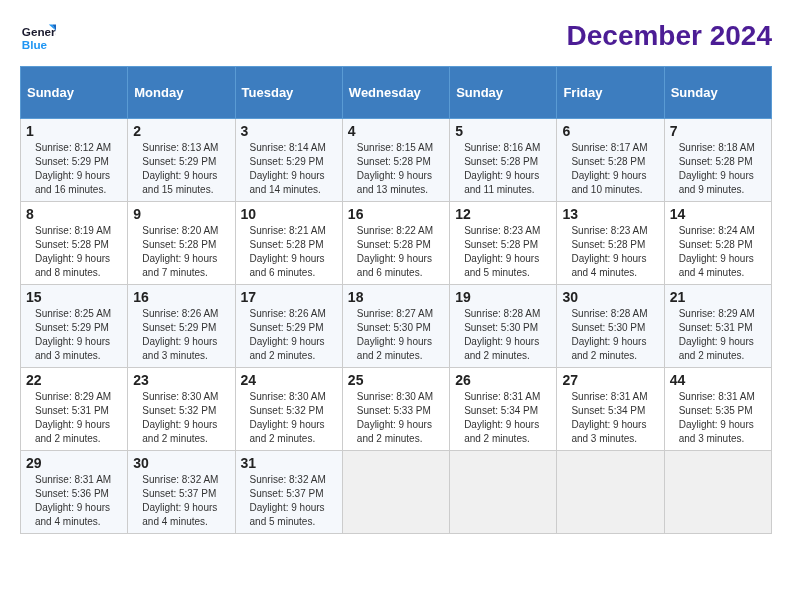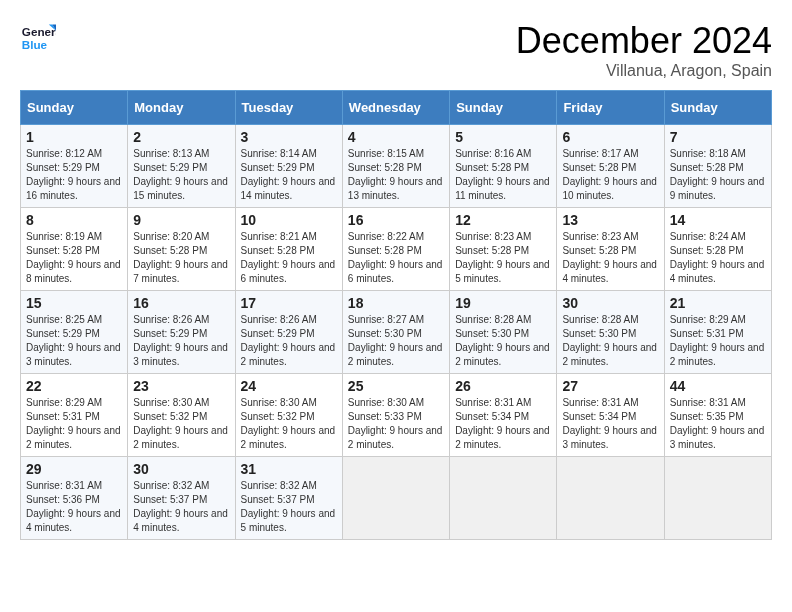--- a/index.html
+++ b/index.html
@@ -22,38 +22,38 @@
       gap: 4px;
     }
     .logo-icon {
       width: 36px;
       height: 36px;
     }
     .title-section {
       text-align: right;
     }
     .month-title {
-      font-size: 36px;
-      font-weight: normal;
-      color: #000000;
+      font-size: 28px;
+      font-weight: bold;
+      color: #4c1d95;
     }
     .subtitle {
       font-size: 16px;
       color: #555;
     }
     table {
       width: 100%;
       border-collapse: collapse;
       font-size: 11px;
     }
     thead tr th {
       background: #3d7dbf;
       color: #fff;
       text-align: left;
-      padding: 9px 6px;
+      padding: 18px 6px;
       font-size: 13px;
       font-weight: bold;
       border: 1px solid #5a9bd4;
     }
     tbody tr td {
       border: 1px solid #ccc;
       vertical-align: top;
       padding: 4px 5px;
       width: 107px;
       min-height: 80px;
@@ -69,40 +69,40 @@
       font-size: 14px;
       font-weight: bold;
       color: #222;
       display: block;
       margin-bottom: 2px;
     }
     .day-info {
       font-size: 10px;
       color: #333;
       line-height: 1.4;
+      margin-left: 9px;
     }
     .empty-cell {
       background: #f0f0f0 !important;
     }
   </style>
 </head>
 <body>
 
 <div class="header">
   <div class="logo">
     <svg class="logo-icon" viewBox="0 0 40 40">
       <text x="2" y="18" font-size="13" font-weight="bold" fill="#1a1a2e">General</text>
       <text x="2" y="32" font-size="13" font-weight="bold" fill="#2196F3">Blue</text>
       <polygon points="32,5 40,12 36,5" fill="#2196F3"></polygon>
       <polygon points="36,5 40,12 40,5" fill="#1565C0"></polygon>
     </svg>
   </div>
   <div class="title-section">
     <div class="month-title">December 2024</div>
-    <div class="subtitle">Villanua, Aragon, Spain</div>
   </div>
 </div>
 
 <table>
   <thead>
     <tr>
       <th>Sunday</th>
       <th>Monday</th>
       <th>Tuesday</th>
       <th>Wednesday</th>

